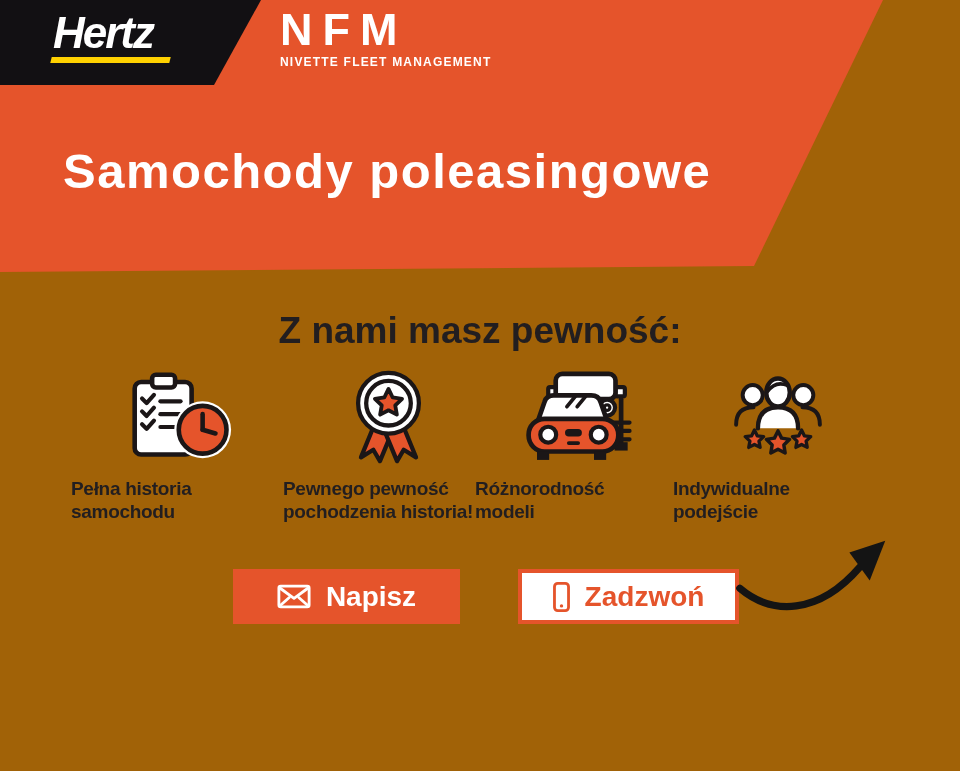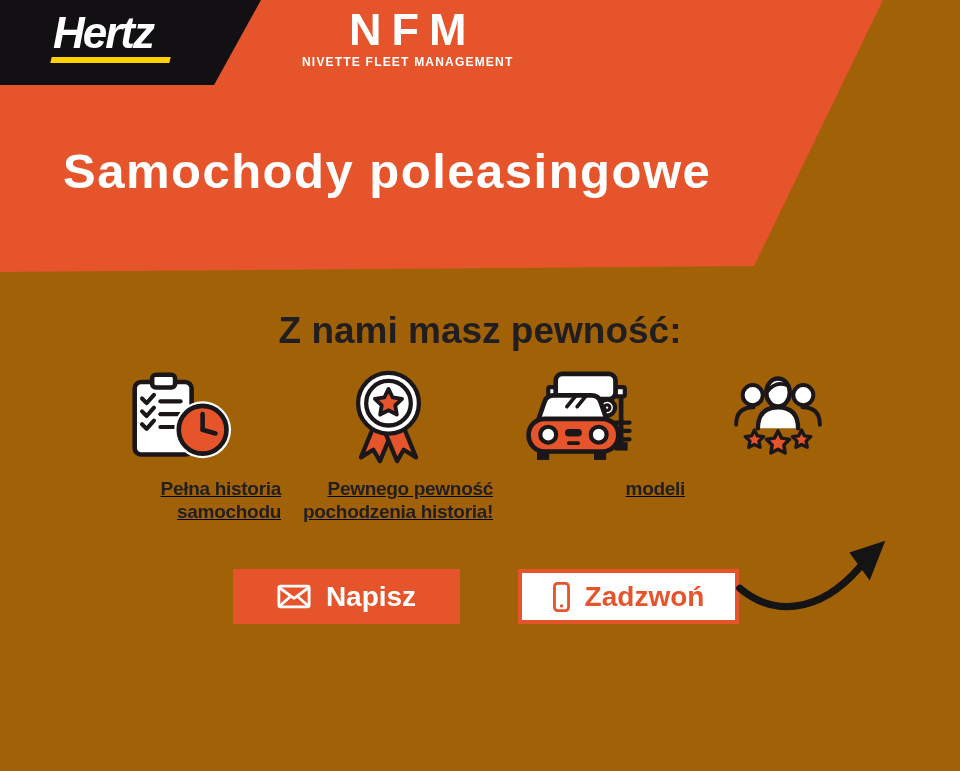--- a/index.html
+++ b/index.html
@@ -27,21 +27,21 @@
   }
   .hertz{position:absolute;left:53px;top:10px;width:130px;}
   .hertz-text{
     display:block;color:#fff;font-size:44px;line-height:46px;
     font-weight:bold;font-style:italic;letter-spacing:-2px;
   }
   .hertz-underline{
     display:block;width:119px;height:6px;background:var(--yellow);
     margin-left:-2px;margin-top:1px;transform:skewX(-14deg);
   }
-  .nfm{position:absolute;left:302px;top:8px;text-align:center;}
+  .nfm{position:absolute;left:280px;top:8px;}
   .nfm-text{
     display:block;color:#fff;font-size:45px;line-height:44px;font-weight:bold;
     letter-spacing:10px;margin-right:-10px;
   }
   .nfm-sub{
     display:block;color:#fff;font-size:12px;font-weight:bold;
     letter-spacing:1.2px;margin-top:3px;white-space:nowrap;
   }
   .title{
     position:absolute;left:63px;top:145px;margin:0;
@@ -49,21 +49,21 @@
     white-space:nowrap;
   }
 
   
   .subtitle{
     position:absolute;left:0;top:313px;width:960px;margin:0;text-align:center;
     color:var(--text);font-size:37px;line-height:36px;font-weight:bold;
   }
 
   
-  .feature{position:absolute;top:364px;width:210px;text-align:right;text-decoration:underline;}
+  .feature{position:absolute;top:364px;width:210px;text-align:left;}
   .icon-wrap{height:104px;display:flex;align-items:center;justify-content:center;}
   .feature-label{margin-top:9px;color:var(--text);font-size:19px;line-height:23px;
     font-weight:bold;letter-spacing:-0.3px;}
   .feature-label span{display:block;}
 
   .stroke{stroke:var(--ink);fill:none;stroke-linecap:round;stroke-linejoin:round;}
   .fill-white{fill:#fff;}
   .fill-orange{fill:var(--orange);}
   .fill-ink{fill:var(--ink);stroke:none;}
 
@@ -156,39 +156,44 @@
         <rect class="stroke fill-orange" x="6" y="53" width="96" height="35" rx="17" stroke-width="5"></rect>
         <circle class="stroke fill-white" cx="27" cy="70" r="8.5" stroke-width="4.5"></circle>
         <circle class="stroke fill-white" cx="81" cy="70" r="8.5" stroke-width="4.5"></circle>
         <rect class="fill-ink" x="45" y="64" width="18" height="8" rx="4"></rect>
         <path class="stroke" d="M49,79 H59" stroke-width="4"></path>
         <rect class="fill-ink" x="15" y="88" width="13" height="9"></rect>
         <rect class="fill-ink" x="76" y="88" width="13" height="9"></rect>
       </svg>
     </div>
     <div class="feature-label">
+      <span>Różnorodność</span>
       <span>modeli</span>
     </div>
   </div>
 
   <div class="feature" style="left:673px">
     <div class="icon-wrap">
       <svg width="96" height="85" viewBox="0 0 110 97">
         <circle class="stroke fill-white" cx="26" cy="24" r="11.5" stroke-width="4.5"></circle>
         <circle class="stroke fill-white" cx="84" cy="24" r="11.5" stroke-width="4.5"></circle>
         <path class="stroke" d="M7,58 Q7,38 27,38" stroke-width="4.5"></path>
         <path class="stroke" d="M103,58 Q103,38 83,38" stroke-width="4.5"></path>
         <path class="stroke fill-white" d="M32,62 Q32,38 55,38 Q78,38 78,62" stroke-width="5"></path>
         <ellipse class="stroke fill-white" cx="55" cy="21" rx="13.5" ry="16" stroke-width="5"></ellipse>
         <path class="stroke" d="M43,20 Q52,7 66,13" stroke-width="4"></path>
         <path class="stroke fill-orange" d="M28,64 L31.2,70.6 L38.5,71.6 L33.2,76.7 L34.5,83.9 L28,80.5 L21.5,83.9 L22.8,76.7 L17.5,71.6 L24.8,70.6 Z" stroke-width="3.8"></path>
         <path class="stroke fill-orange" d="M82,64 L85.2,70.6 L92.5,71.6 L87.2,76.7 L88.5,83.9 L82,80.5 L75.5,83.9 L76.8,76.7 L71.5,71.6 L78.8,70.6 Z" stroke-width="3.8"></path>
         <path class="stroke fill-orange" d="M55,65 L59.1,73.3 L68.3,74.7 L61.7,81.2 L63.2,90.3 L55,86 L46.8,90.3 L48.3,81.2 L41.7,74.7 L50.9,73.3 Z" stroke-width="4"></path>
       </svg>
     </div>
+    <div class="feature-label">
+      <span>Indywidualne</span>
+      <span>podejście</span>
+    </div>
   </div>
 
   <div class="btn btn-write">
     <svg width="34" height="25" viewBox="0 0 36 26">
       <rect x="2" y="2" width="32" height="22" rx="2" fill="none" stroke="#fff" stroke-width="3"></rect>
       <path d="M3,4 L18,15 L33,4" fill="none" stroke="#fff" stroke-width="3" stroke-linecap="round" stroke-linejoin="round"></path>
       <path d="M4,22 L13,14 M32,22 L23,14" fill="none" stroke="#fff" stroke-width="3" stroke-linecap="round"></path>
     </svg>
     <span class="btn-label">Napisz</span>
   </div>

